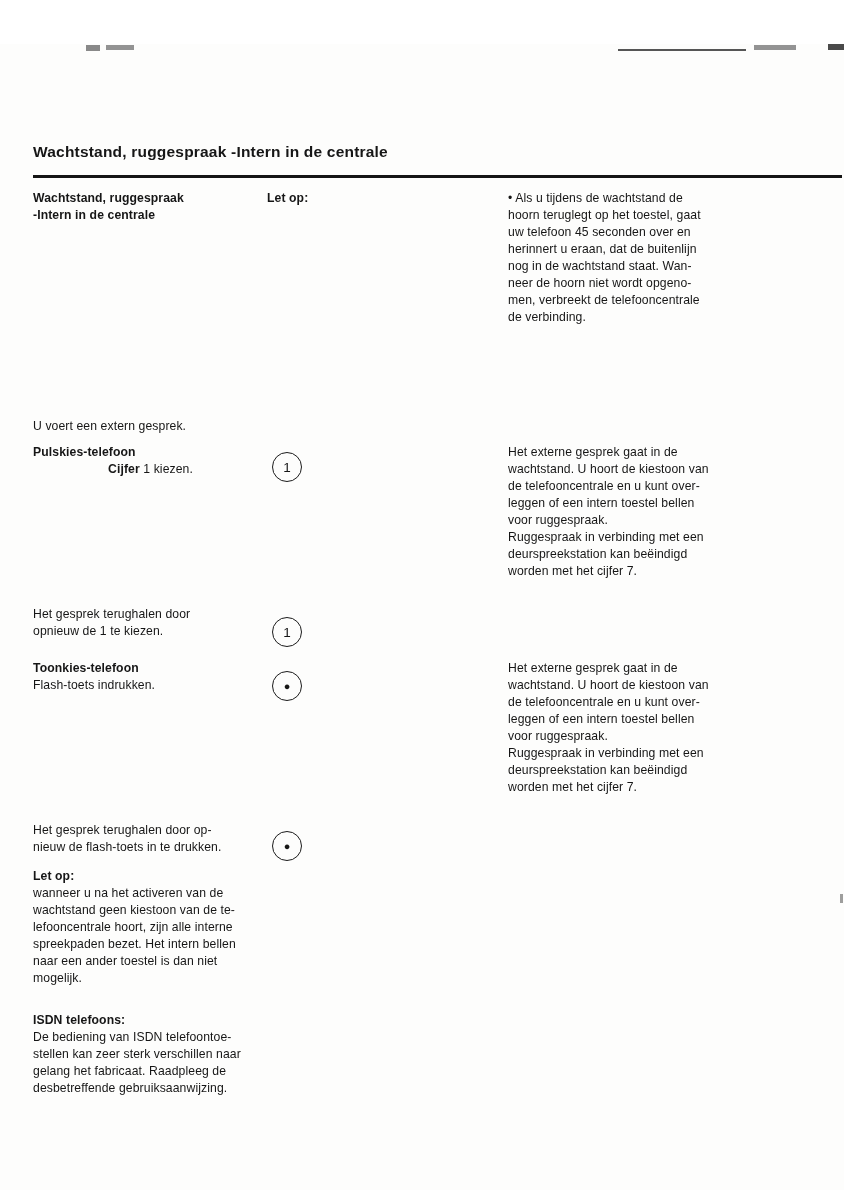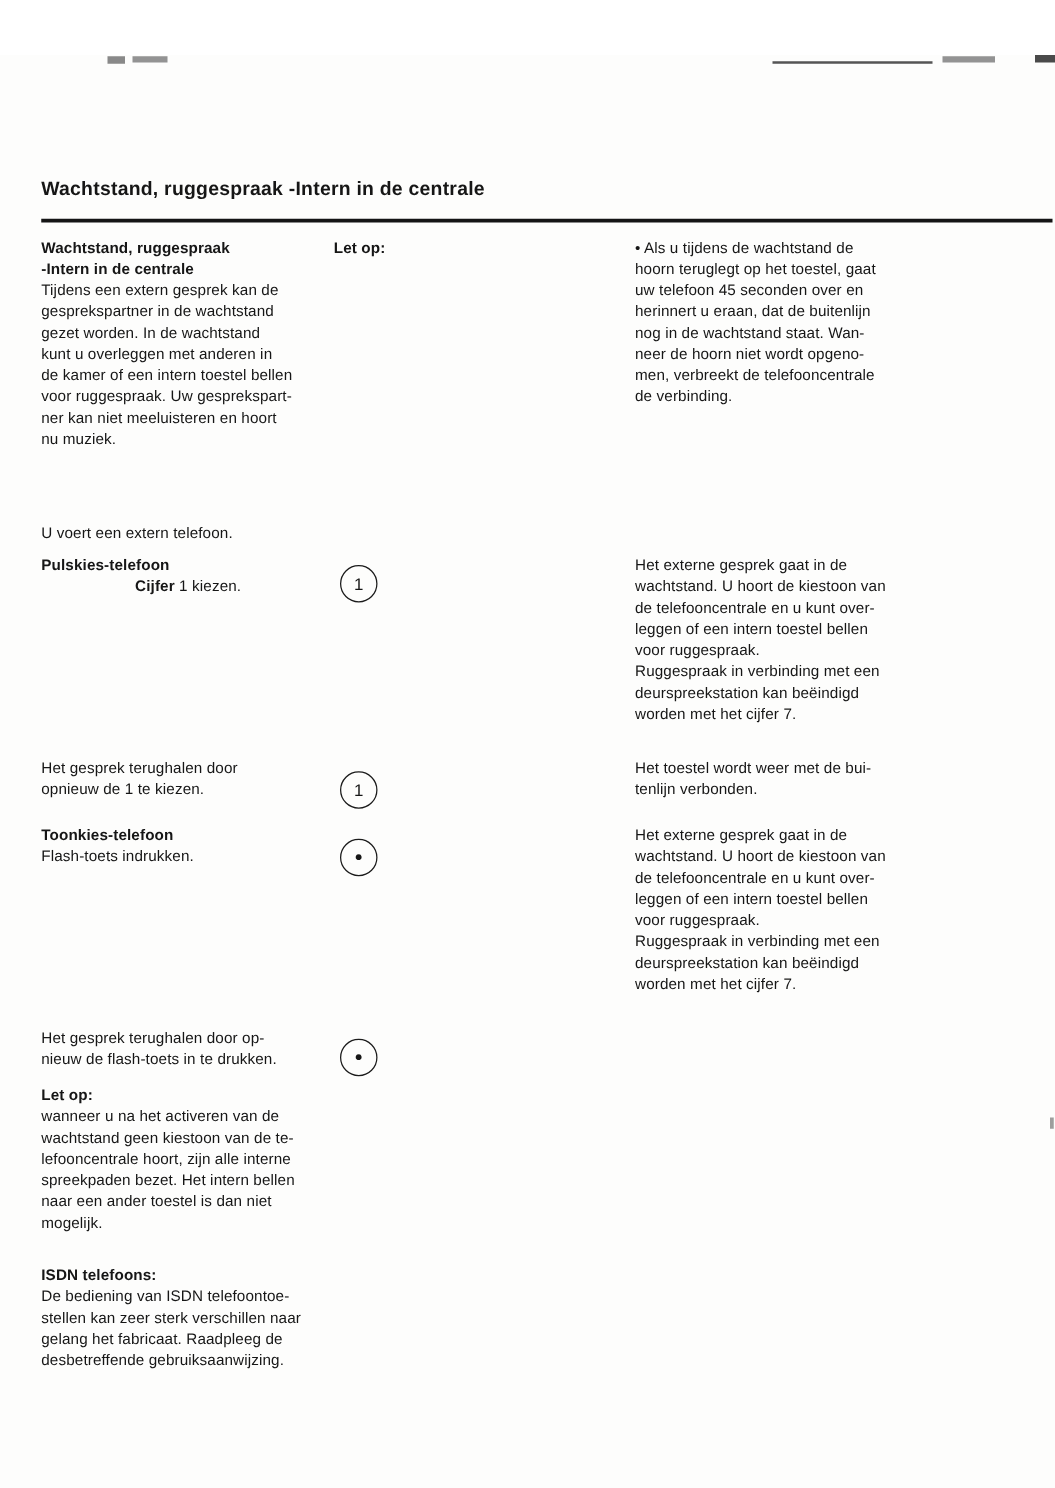--- a/index.html
+++ b/index.html
@@ -71,59 +71,49 @@
   <div class="artifact" style="left:754px; top:1px; width:42px; height:5px; opacity:.5;"></div>
   <div class="artifact" style="left:828px; top:0; width:16px; height:6px; opacity:.85;"></div>
   <div class="artifact" style="left:840px; top:850px; width:3px; height:9px; opacity:.45;"></div>
   <div class="artifact" style="left:56px; top:1185px; width:22px; height:5px;"></div>
 
   <h1 class="title">Wachtstand, ruggespraak -Intern in de centrale</h1>
   <div class="rule"></div>
 
   <div class="block bold" style="left:33px; top:146px; width:235px;">Wachtstand, ruggespraak
 -Intern in de centrale</div>
-  <div class="block" style="left:33px; top:180px; width:235px;">Tijdens een extern gesprek kan de
-gesprekspartner in de wachtstand
-gezet worden. In de wachtstand
-kunt u overleggen met anderen in
-de kamer of een intern toestel bellen
-voor ruggespraak. Uw gesprekspart-
-ner kan niet meeluisteren en hoort
-nu muziek.</div>
 
   <div class="block bold" style="left:267px; top:146px; width:235px;">Let op:</div>
 
   <div class="block" style="left:508px; top:146px; width:245px;">• Als u tijdens de wachtstand de
 hoorn teruglegt op het toestel, gaat
 uw telefoon 45 seconden over en
 herinnert u eraan, dat de buitenlijn
 nog in de wachtstand staat. Wan-
 neer de hoorn niet wordt opgeno-
 men, verbreekt de telefooncentrale
 de verbinding.</div>
 
-  <div class="block" style="left:33px; top:374px; width:235px;">U voert een extern telefoon.</div>
+  <div class="block" style="left:33px; top:374px; width:235px;">U voert een extern gesprek.</div>
 
   <div class="block bold" style="left:33px; top:400px; width:235px;">Pulskies-telefoon</div>
   <div class="block" style="left:33px; top:417px; width:235px;text-align:center;"><span class="bold">Cijfer</span><span> 1 kiezen.</span></div>
   <div class="key" style="left:272px; top:408px;">1</div>
   <div class="block" style="left:508px; top:400px; width:245px;">Het externe gesprek gaat in de
 wachtstand. U hoort de kiestoon van
 de telefooncentrale en u kunt over-
 leggen of een intern toestel bellen
 voor ruggespraak.
 Ruggespraak in verbinding met een
 deurspreekstation kan beëindigd
 worden met het cijfer 7.</div>
 
   <div class="block" style="left:33px; top:562px; width:235px;">Het gesprek terughalen door
 opnieuw de 1 te kiezen.</div>
   <div class="key" style="left:272px; top:573px;">1</div>
-  <div class="block" style="left:508px; top:562px; width:245px;">Het toestel wordt weer met de bui-
-tenlijn verbonden.</div>
 
   <div class="block bold" style="left:33px; top:616px; width:235px;">Toonkies-telefoon</div>
   <div class="block" style="left:33px; top:633px; width:235px;">Flash-toets indrukken.</div>
   <div class="key key-dot" style="left:272px; top:627px;">●</div>
   <div class="block" style="left:508px; top:616px; width:245px;">Het externe gesprek gaat in de
 wachtstand. U hoort de kiestoon van
 de telefooncentrale en u kunt over-
 leggen of een intern toestel bellen
 voor ruggespraak.
 Ruggespraak in verbinding met een

